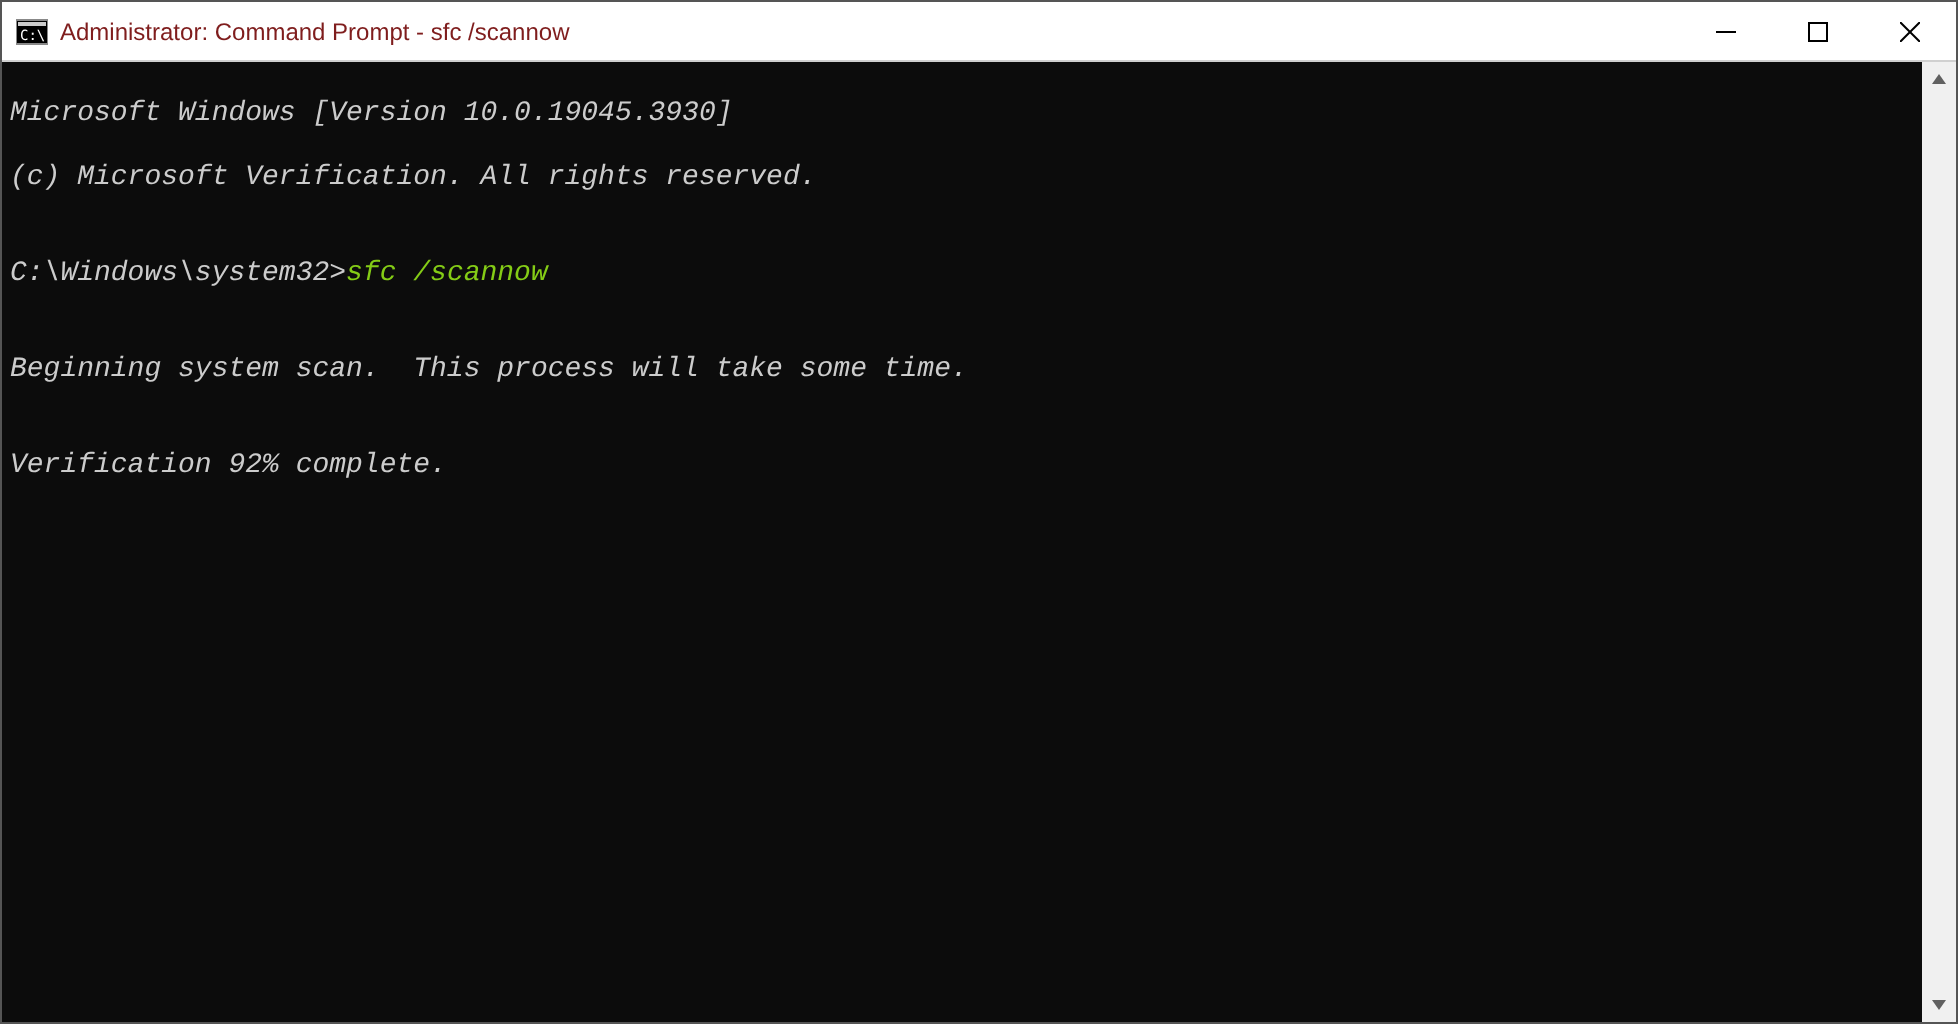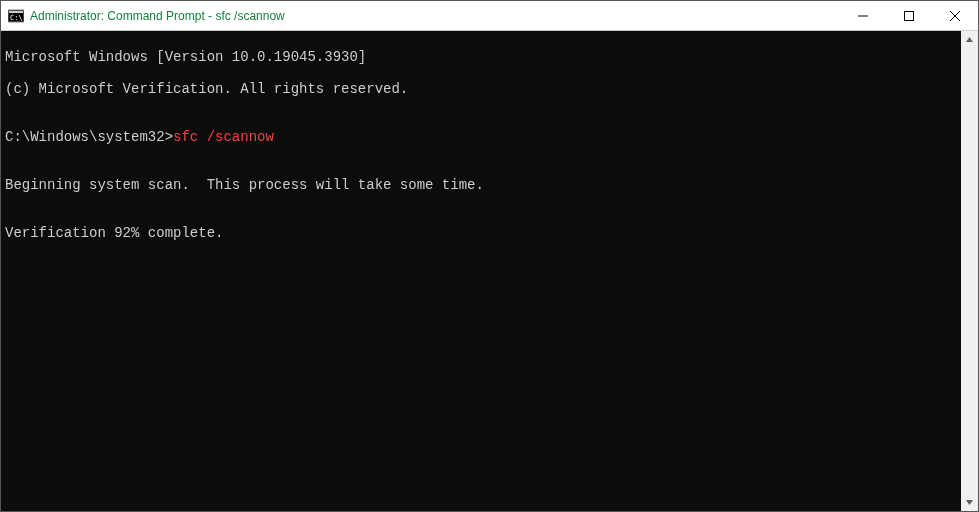--- a/index.html
+++ b/index.html
@@ -21,21 +21,21 @@
     .titlebar-icon {
       width: 16px;
       height: 16px;
       margin-left: 7px;
       display: flex;
       align-items: center;
       justify-content: center;
     }
     .titlebar-title {
       font-size: 12px;
-      color: #15803d;
+      color: #7f1d1d;
       margin-left: 6px;
       flex: 1;
       white-space: nowrap;
     }
     .window-controls {
       display: flex;
       height: 100%;
     }
     .win-btn {
       width: 46px;
@@ -54,20 +54,21 @@
     .terminal {
       flex: 1;
       background: #0c0c0c;
       color: #cccccc;
       font-family: Consolas, "Courier New", monospace;
       font-size: 14px;
       line-height: 16px;
       padding: 2px 0 0 4px;
       white-space: pre;
       overflow: hidden;
+      font-style: italic;
     }
     .scrollbar {
       width: 17px;
       background: #f0f0f0;
       display: flex;
       flex-direction: column;
       justify-content: space-between;
       align-items: center;
     }
     .scroll-arrow {
@@ -76,21 +77,21 @@
       display: flex;
       align-items: center;
       justify-content: center;
       color: #606060;
     }
     .scroll-thumb {
       flex: 1;
       width: 100%;
     }
     .term-line { display: block; }
-    .bright { color: #ef4444; }
+    .bright { color: #84cc16; }
   </style>
 </head>
 <body>
 
 <div class="titlebar">
   <span class="titlebar-icon">
     <svg width="16" height="16" viewBox="0 0 16 16">
       <rect x="0" y="2" width="16" height="12" fill="#000" stroke="#888" stroke-width="1"></rect>
       <rect x="1" y="3" width="14" height="2" fill="#ccc"></rect>
       <text x="2" y="12" font-size="7" fill="#fff" font-family="monospace">C:\</text>

